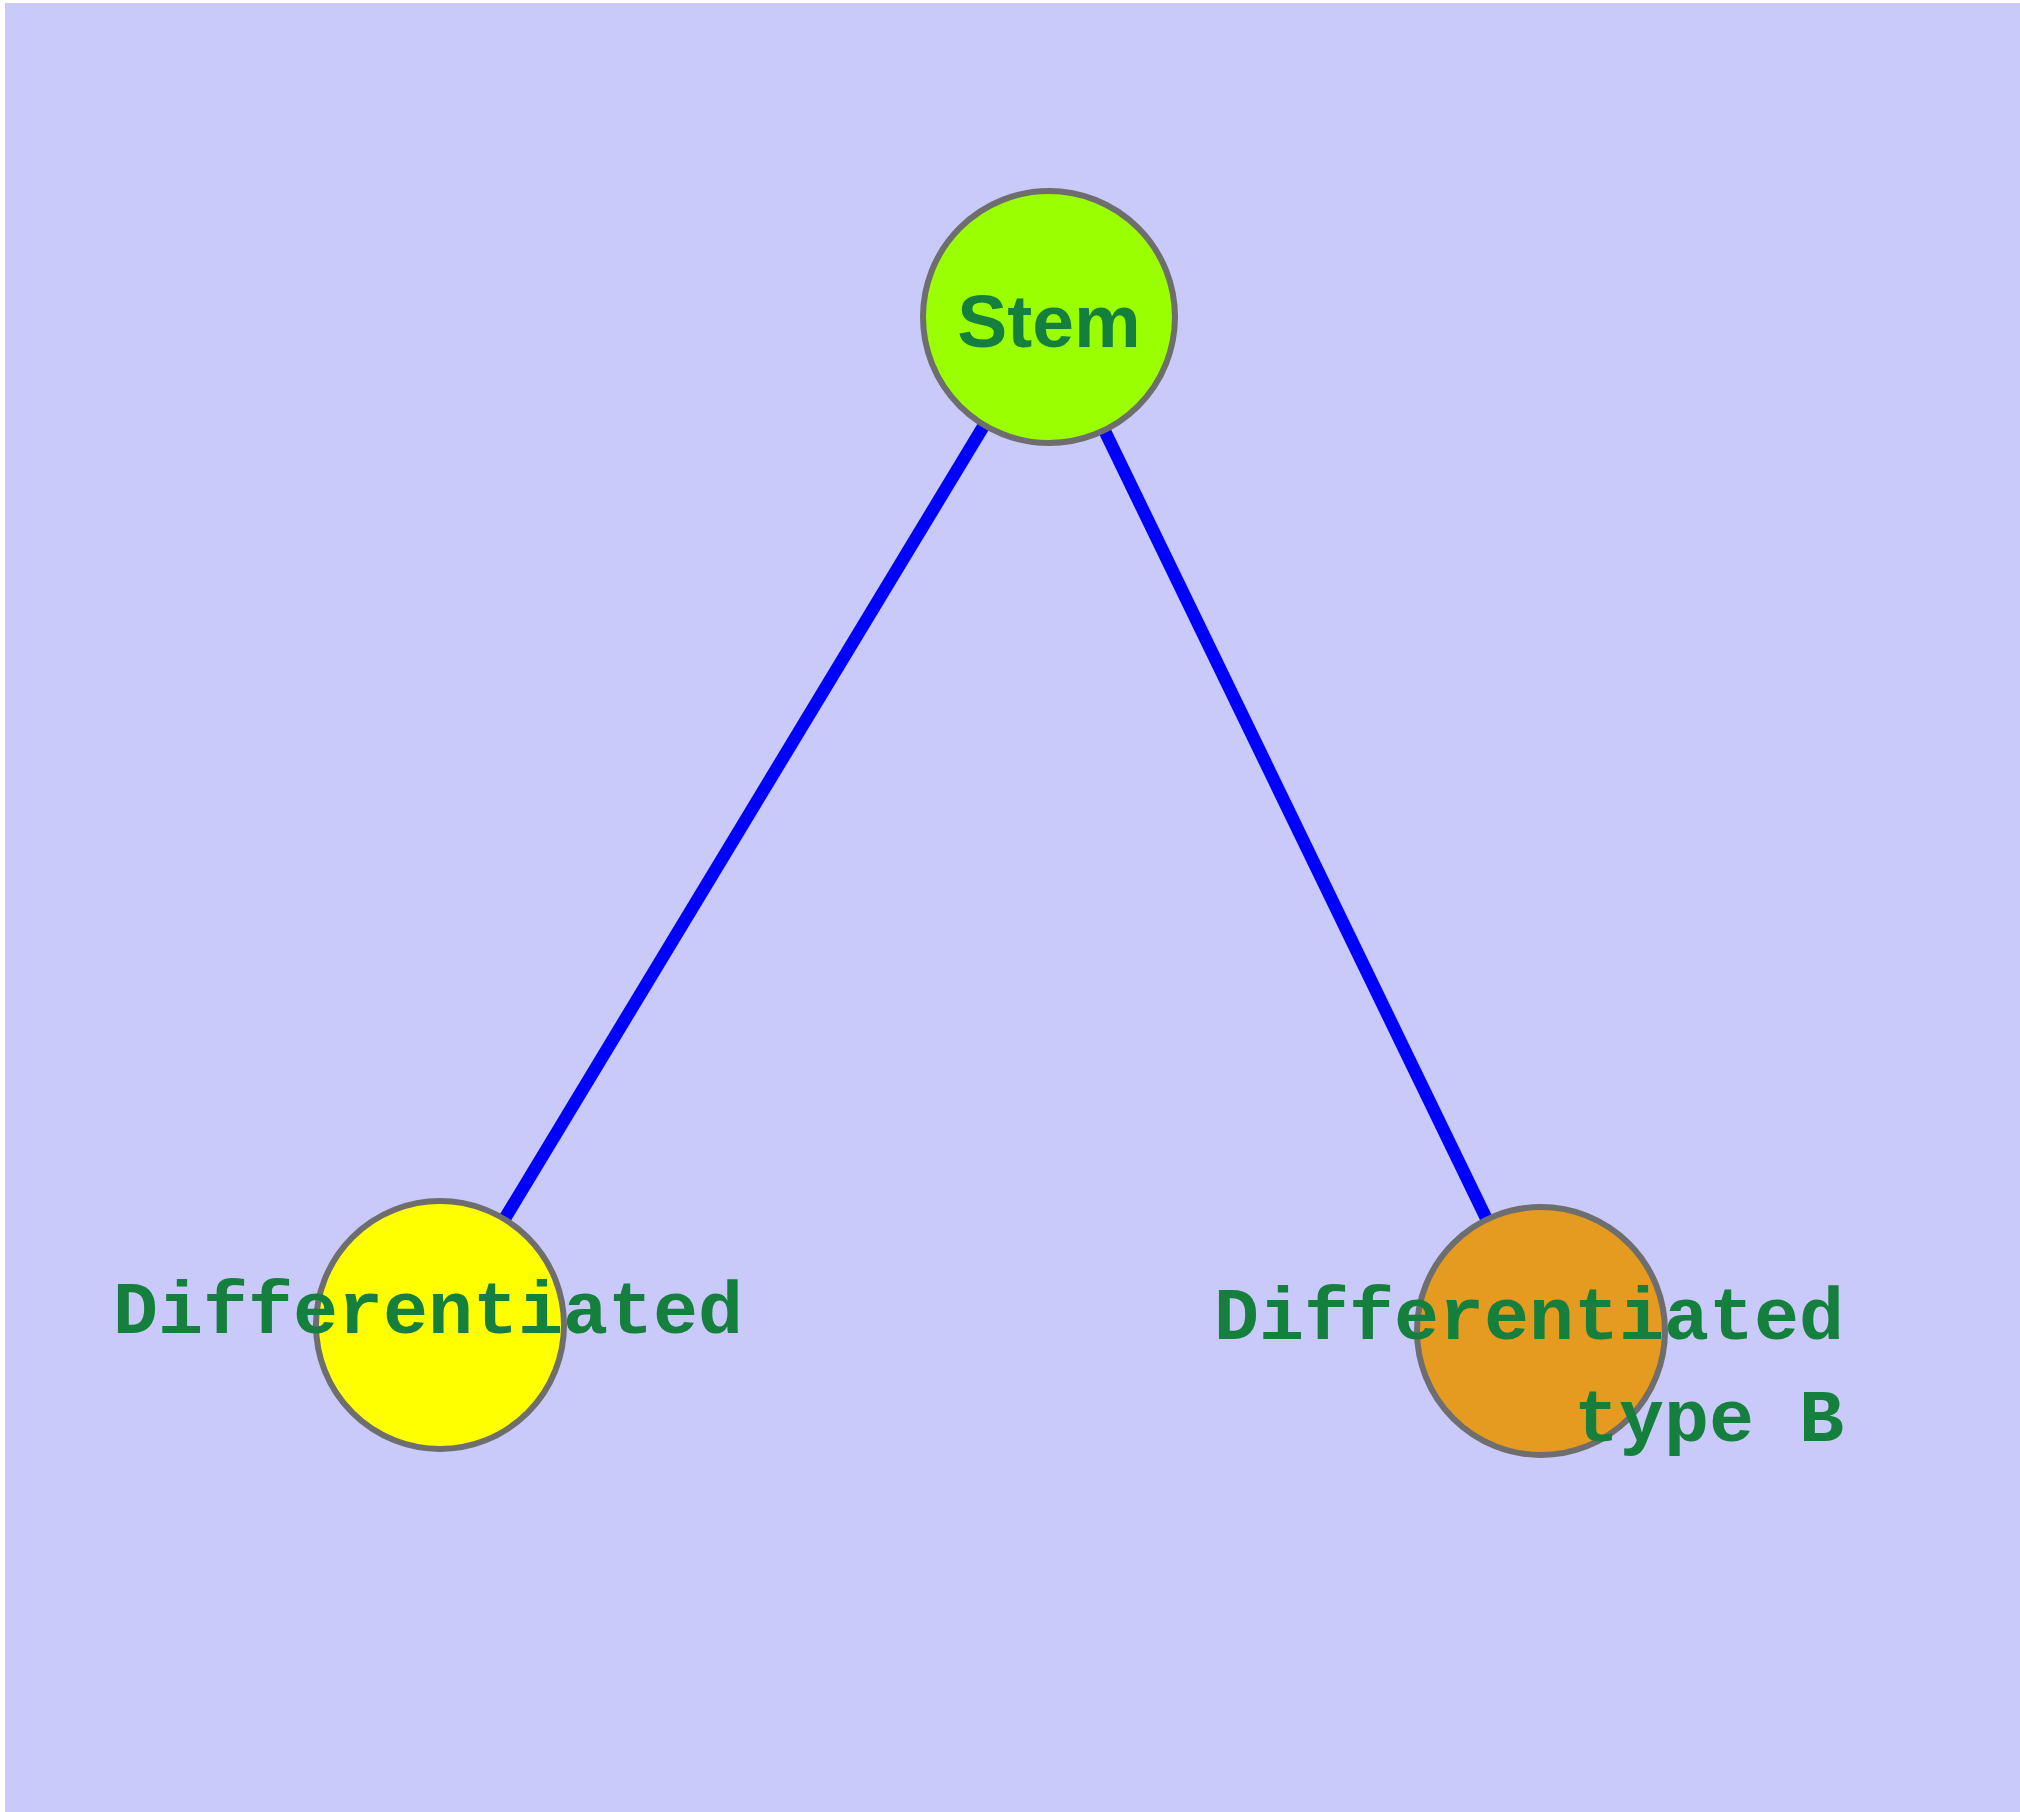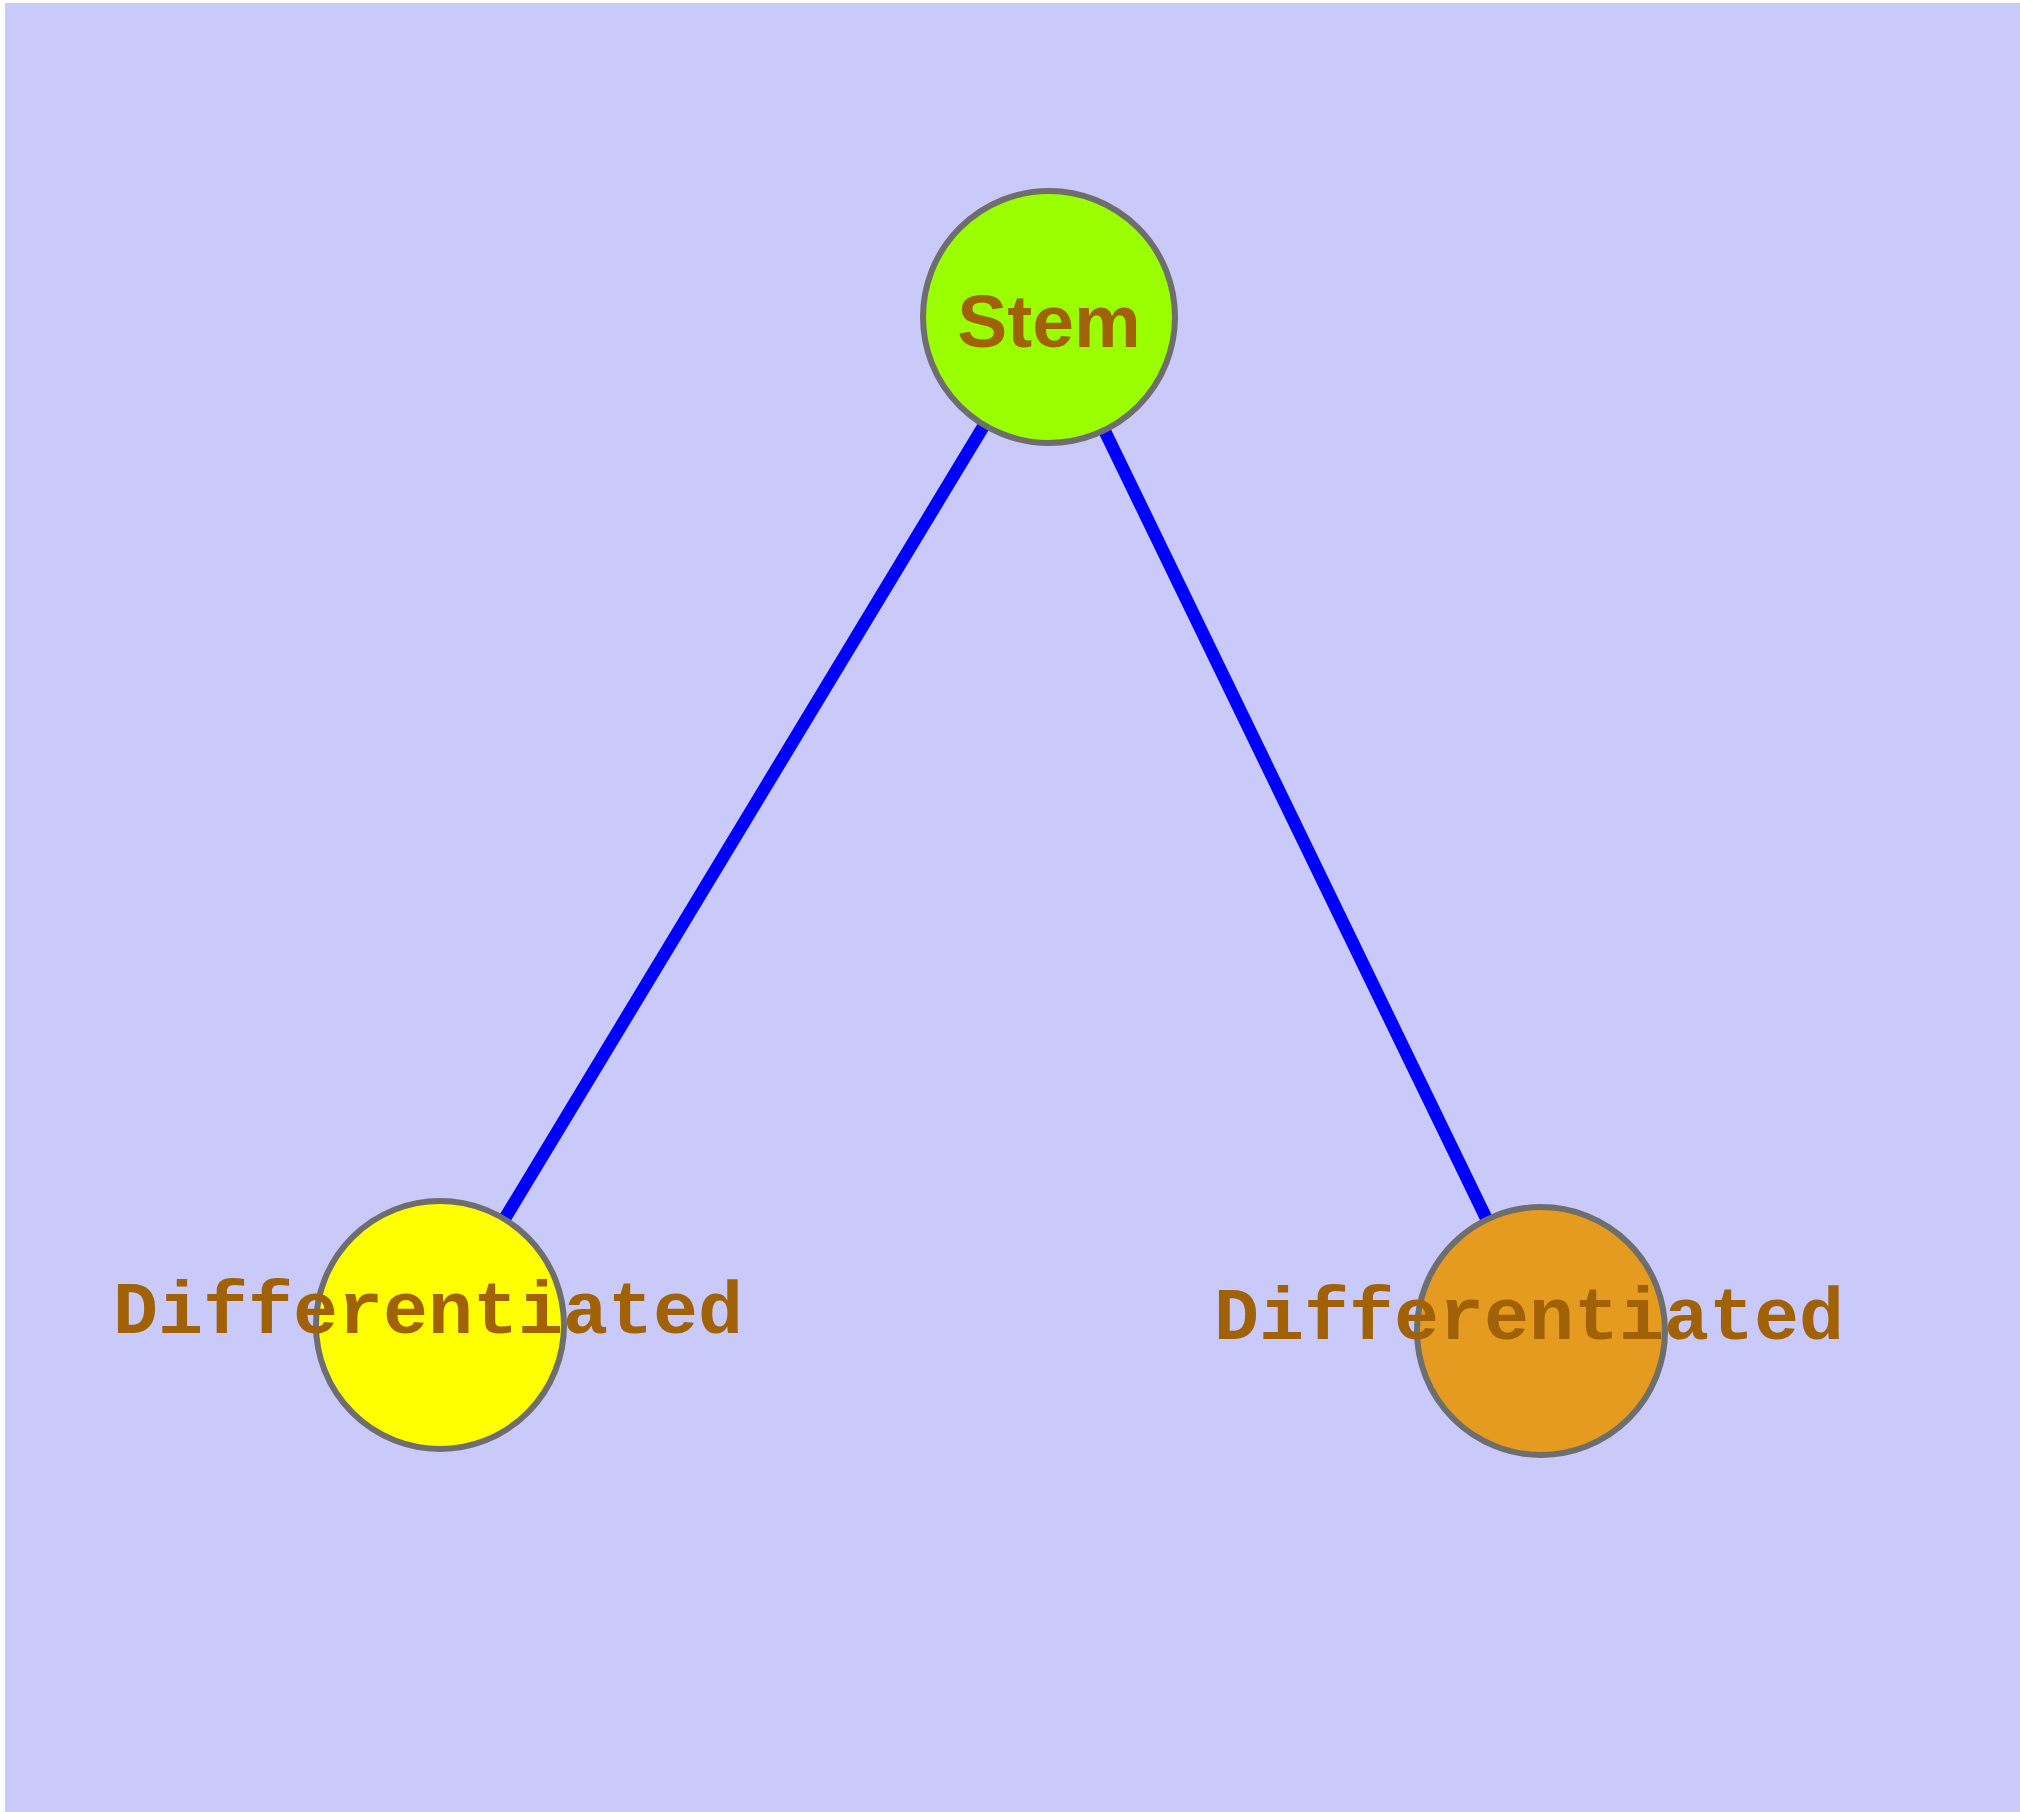--- a/index.html
+++ b/index.html
@@ -31,21 +31,21 @@
   }
   .node-circle {
     position: absolute;
     border-radius: 50%;
     border-style: solid;
     border-width: 6.8px;
     box-sizing: border-box;
   }
   .node-label {
     position: absolute;
-    color: #a16207;
+    color: #15803d;
     font-weight: bold;
     font-size: 75px;
     line-height: 102px;
     text-align: right;
     white-space: nowrap;
   }
   .node-label.center-on-point {
     transform: translate(-50%, -50%);
   }
   .node-label.below-block {
@@ -71,14 +71,15 @@
 <div class="node-label center-on-point" style="left: 1049px; top: 321px;">
   <span>Stem</span>
 </div>
 
 <div class="node-label below-block" style="left: 428px; top: 1263px;">
   <span>Differentiated</span>
 </div>
 
 <div class="node-label below-block" style="left: 1529px; top: 1269px;">
   <span>Differentiated</span>
+  <span>type B</span>
 </div>
 
 
 </body></html>

